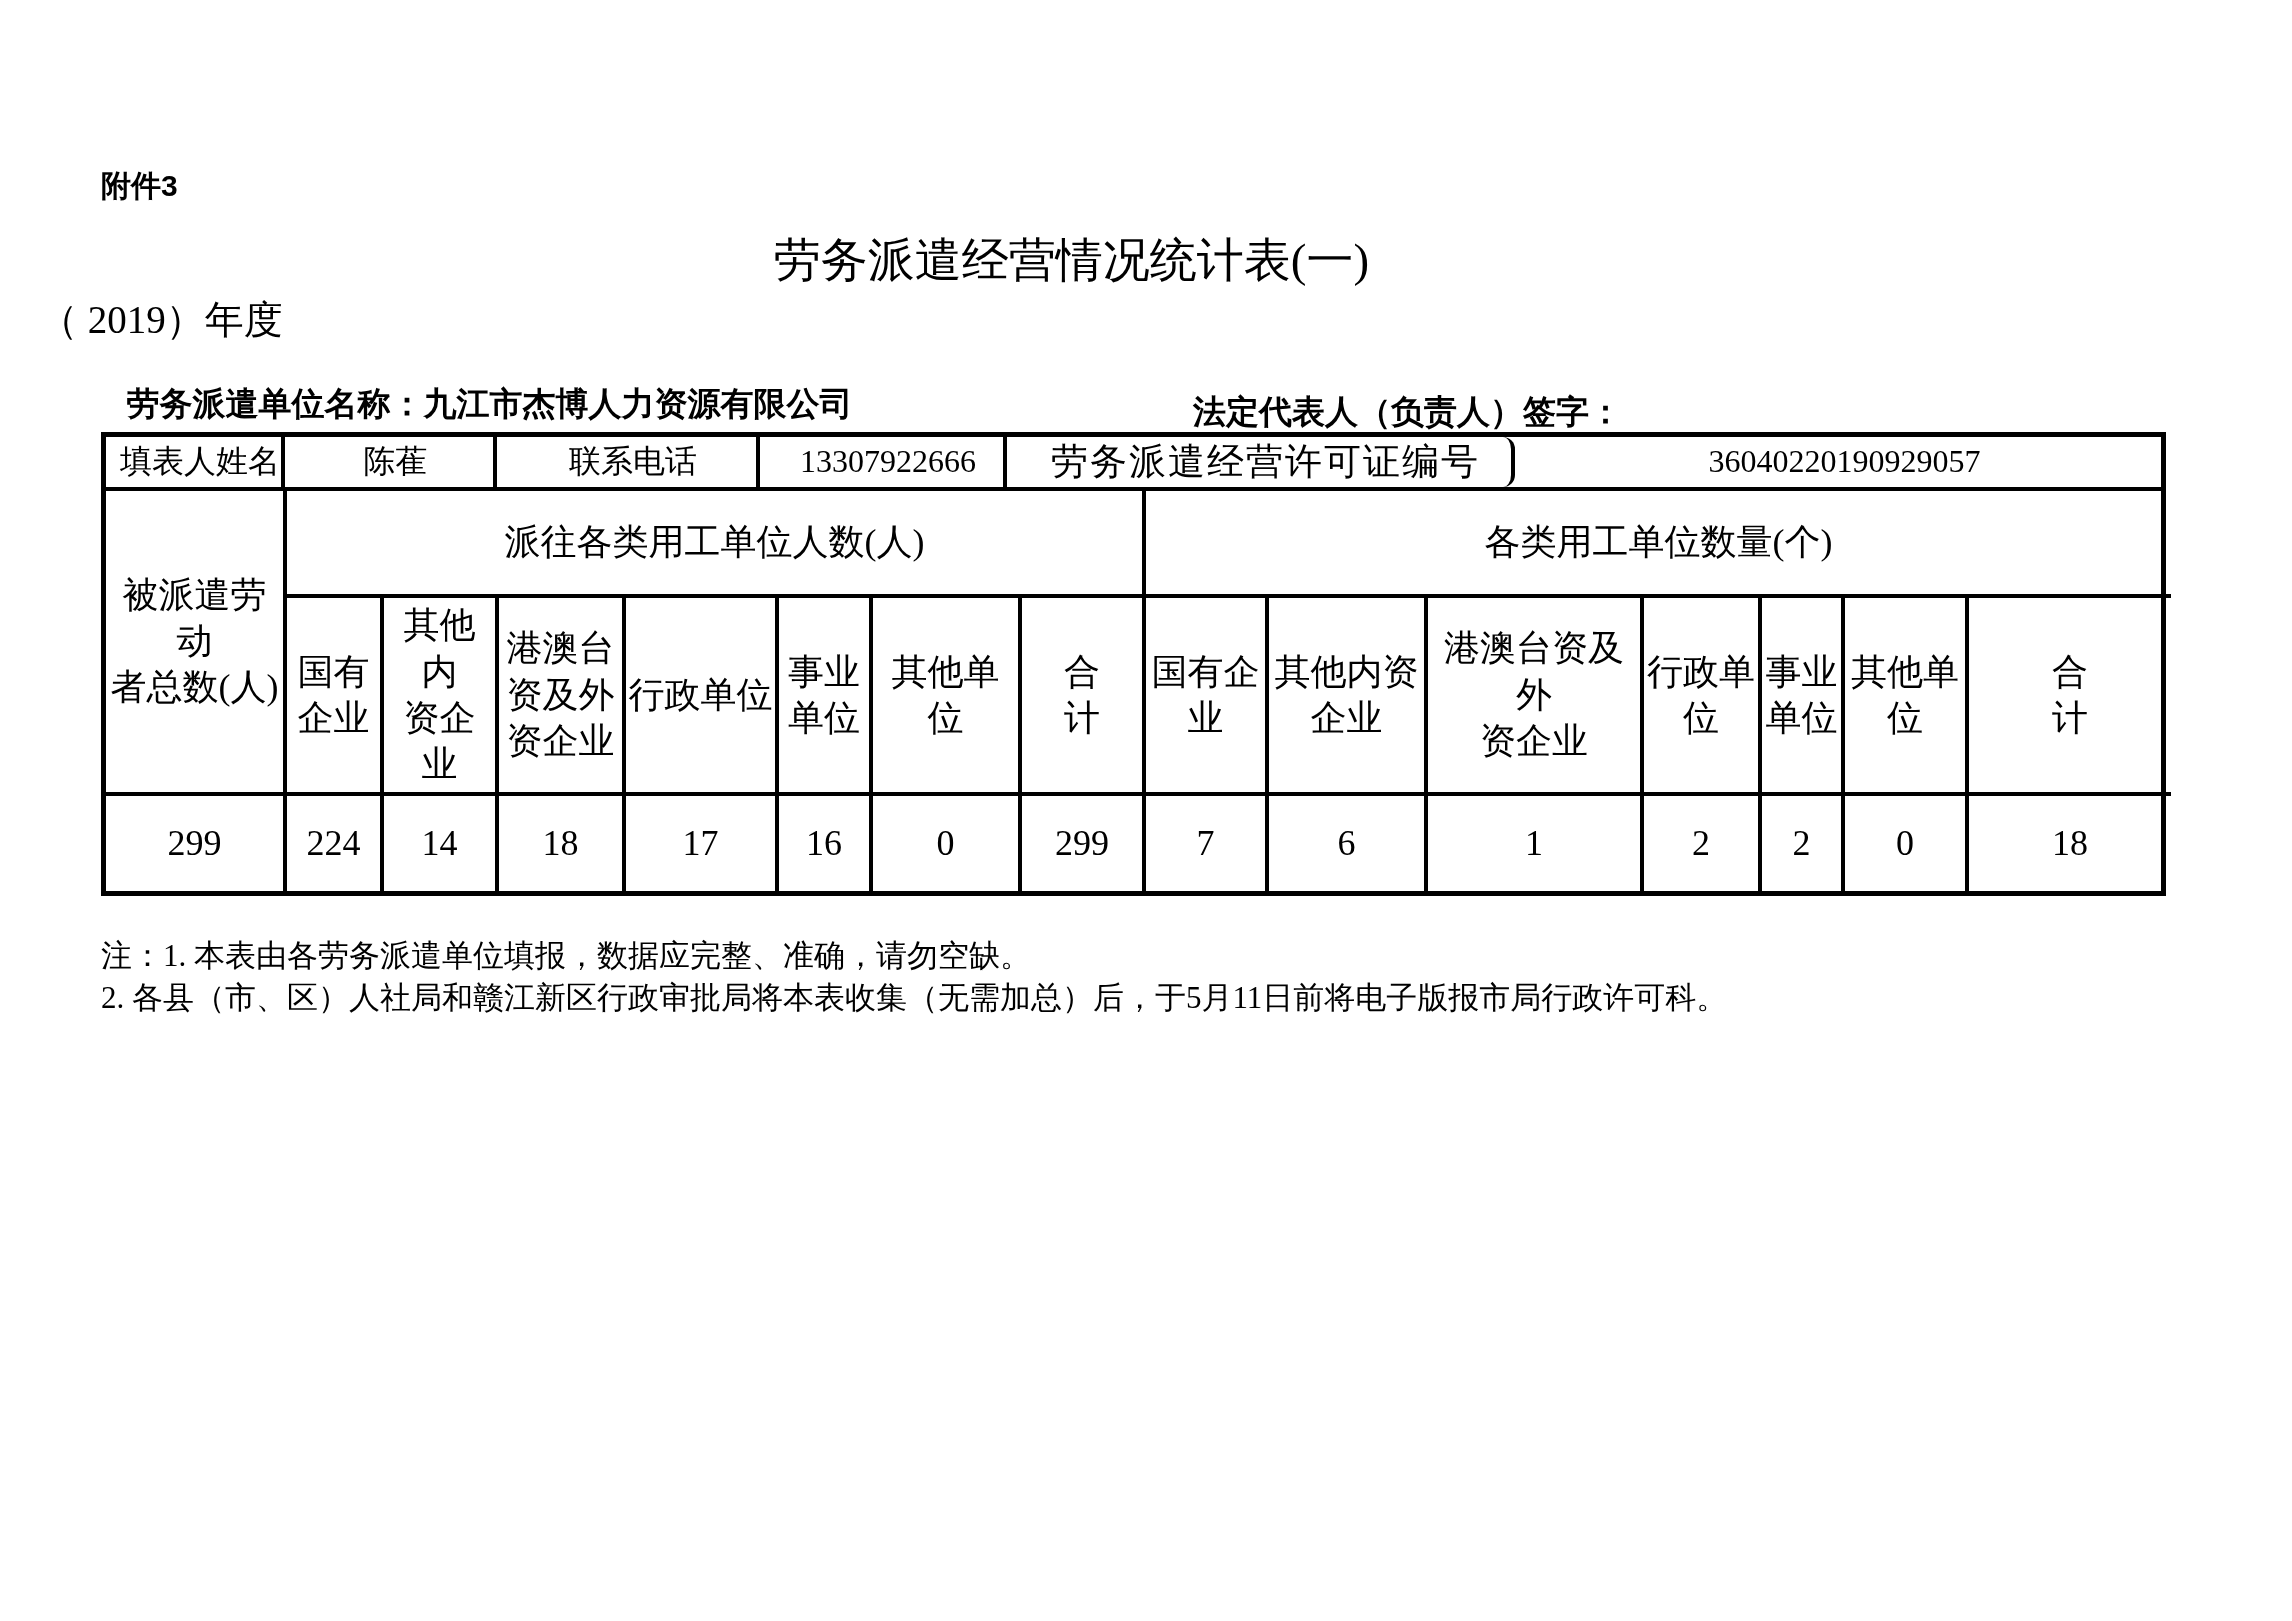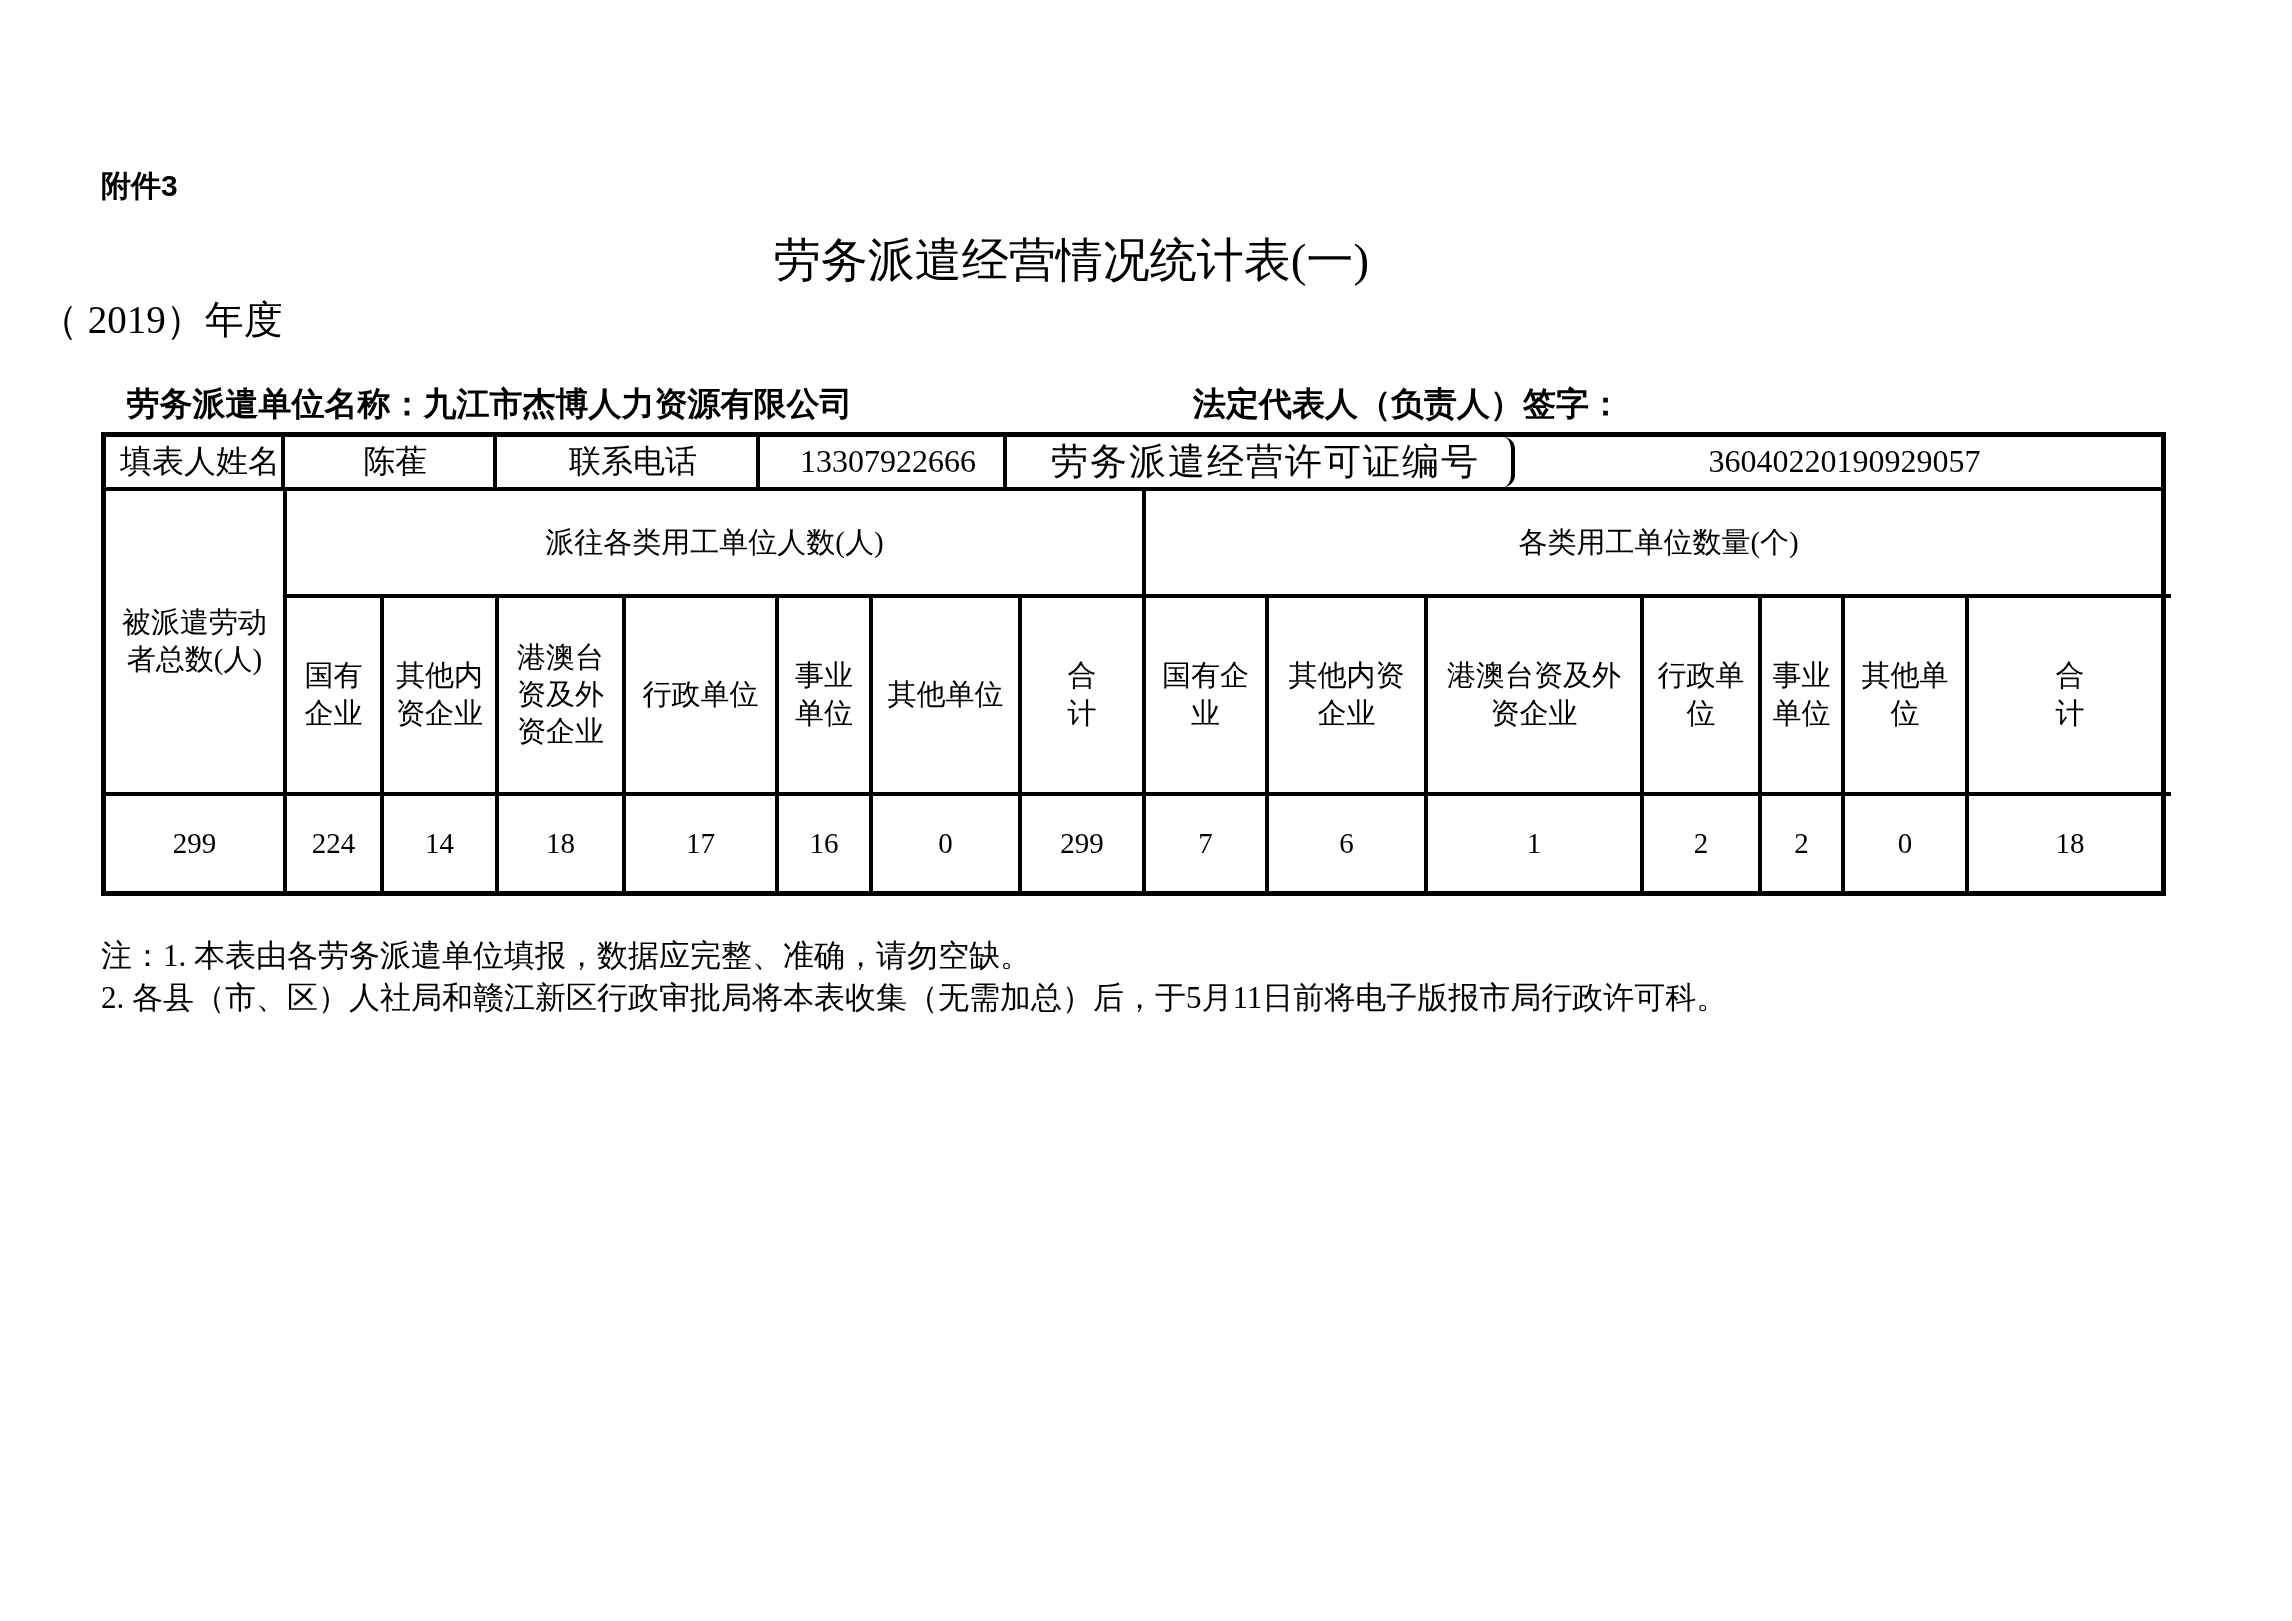--- a/index.html
+++ b/index.html
@@ -50,21 +50,21 @@
     position: relative;
     margin-top: 43px;
     height: 39px;
     font-family: "Liberation Sans", "DejaVu Sans", sans-serif;
     font-weight: bold;
     font-size: 33px;
     line-height: 39px;
     white-space: nowrap;
   }
   .info-line .unit-name { margin-left: 25.5px; }
-  .info-line .legal-rep { position: absolute; left: 1092px; top: 0; }
+  .info-line .legal-rep { position: absolute; left: 1092px; top: 8px; }
 
   .table-wrap {
     margin-top: 8.8px;
     border: 5.9px solid #000;
   }
   .info-row {
     display: flex;
     border-bottom: 4.9px solid #000;
   }
   .info-row .cell {
@@ -85,21 +85,21 @@
   table.grid {
     width: 100%;
     border-collapse: collapse;
     table-layout: fixed;
   }
   table.grid td {
     border: 4.9px solid #000;
     text-align: center;
     vertical-align: middle;
     white-space: pre-line;
-    font-size: 29px;
+    font-size: 36px;
     line-height: 1.28;
     padding: 0 2px;
     overflow: hidden;
   }
   table.grid tr td:first-child { border-left: none; }
   table.grid tr td:last-child  { border-right: none; }
   table.grid tr.grid-top td    { border-top: none; }
   table.grid tr.data-row td    { border-bottom: none; }
   tr.grid-top   { height: 105px; }
   tr.subhead-row{ height: 198px; }

